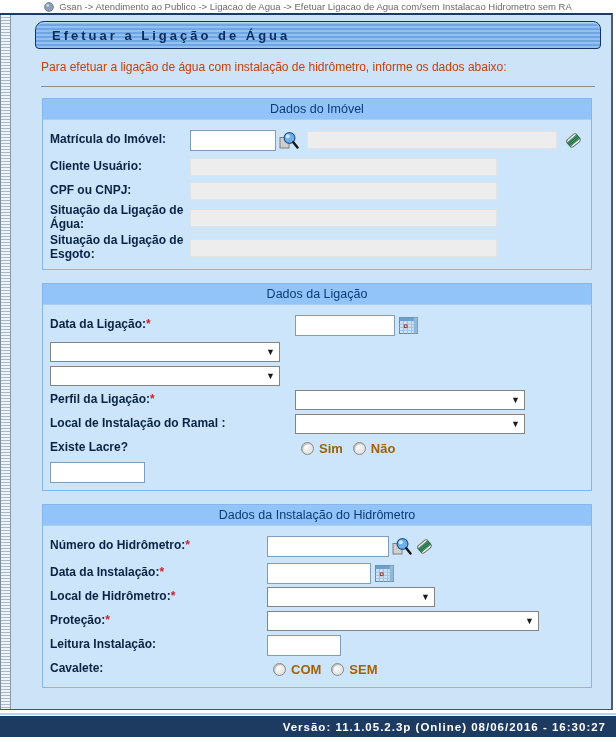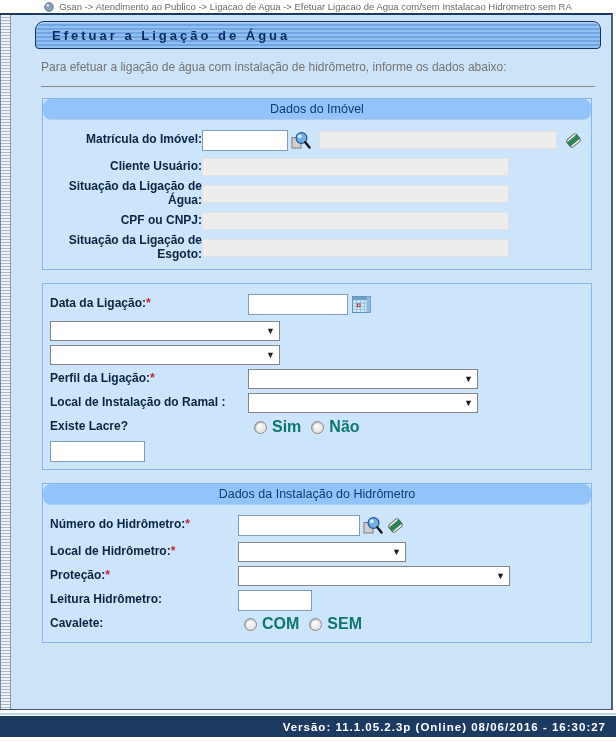--- a/index.html
+++ b/index.html
@@ -29,37 +29,37 @@
   .title-bar{
     height:26px;margin:3px 1px 11px 1px;
     border:1px solid #12335f;border-radius:9px 8px 4px 4px;
     background:repeating-linear-gradient(180deg,#93c0f1 0 2px,#6fa5e3 2px 4px);
     box-shadow:inset 0 1px 0 #bcd9f6;
     display:flex;align-items:center;
   }
   .title-bar .t{
     font-size:13px;font-weight:bold;color:#0a2c5c;letter-spacing:3px;padding-left:16px;
   }
-  .instruction{font-size:12px;color:#737373;margin:4px 4px 12px 7px;}
+  .instruction{font-size:12px;color:#c2410c;margin:4px 4px 12px 7px;}
   .rule{border:none;border-top:1px solid #8c8c8c;margin:0 7px 11px 7px;}
   
   .panel{
     margin:0 10px 13px 8px;border:1px solid #86b7ea;background:#cce5fb;
   }
   .panel-header{
     height:20px;line-height:20px;text-align:center;background:#93c4f9;
-    color:#0c3a75;font-size:12.5px;border-bottom:1px solid #aacdf2;border-radius:8px;
+    color:#0c3a75;font-size:12.5px;border-bottom:1px solid #aacdf2;
   }
   .panel-body{padding:5px 7px 6px 7px;}
   .row{display:flex;align-items:center;min-height:24px;}
   .row.tall{min-height:30px;}
   .lbl{font-size:12px;font-weight:bold;color:#0a2343;line-height:1.15;flex:0 0 auto;}
-  .p1 .lbl{width:152px;text-align:right;}
-  .p2 .lbl{width:198px;}
-  .p3 .lbl{width:188px;}
+  .p1 .lbl{width:140px;}
+  .p2 .lbl{width:245px;}
+  .p3 .lbl{width:217px;}
   .req{color:#cc2233;font-weight:bold;}
   input.txt{
     height:21px;box-sizing:border-box;border:1px solid #7f9db9;background:#ffffff;
     font-size:12px;padding:0 3px;font-family:"Liberation Sans",sans-serif;
   }
   .w86{width:86px;} .w100{width:100px;} .w104{width:104px;} .w122{width:122px;}
   .w95{width:95px;} .w74{width:74px;} .w114{width:114px;}
   .readonly{
     height:18px;box-sizing:border-box;background:#ededed;border:1px solid #e2e2e2;
   }
@@ -72,21 +72,21 @@
   .fakeselect .arrow{font-size:9px;color:#1a1a1a;line-height:1;}
   .sel230{width:230px;} .sel168{width:168px;} .sel272{width:272px;}
   .icon-btn{display:inline-flex;align-items:center;cursor:pointer;line-height:0;}
   .g2{margin-left:2px;} .g4{margin-left:4px;} .g6{margin-left:6px;} .g8{margin-left:8px;}
   .radio{
     width:11px;height:11px;border-radius:50%;flex:0 0 11px;
     background:radial-gradient(circle at 35% 30%,#ffffff,#d7d7d7);
     border:1px solid #8a8a8a;box-shadow:inset 1px 1px 1px rgba(0,0,0,0.25);
     cursor:pointer;
   }
-  .radio-lbl{font-size:16px;font-weight:bold;color:#0f766e;margin:0 10px 0 5px;}
+  .radio-lbl{font-size:13px;font-weight:bold;color:#a16207;margin:0 10px 0 5px;}
   
   .footer-gap1{height:3px;background:#ffffff;}
   .footer-strip{height:2px;background:#b9d4ec;}
   .footer-gap2{height:1px;background:#ffffff;}
   .footer{
     height:21px;background:#1d3a61;color:#ffffff;display:flex;align-items:center;
     justify-content:flex-end;padding-right:10px;font-size:11.5px;font-weight:bold;
     letter-spacing:1px;
   }
 </style>
@@ -140,39 +140,40 @@
               </g>
             </svg>
           </span>
         </div>
 
         <div class="row">
           <div class="lbl">Cliente Usuário:</div>
           <span class="readonly ro307"></span>
         </div>
 
+        <div class="row">
+          <div class="lbl">CPF ou CNPJ:</div>
+          <span class="readonly ro307"></span>
+        </div>
+
         <div class="row tall">
           <div class="lbl">Situação da Ligação de Água:</div>
           <span class="readonly ro307"></span>
         </div>
 
-        <div class="row">
-          <div class="lbl">CPF ou CNPJ:</div>
-          <span class="readonly ro307"></span>
-        </div>
-
         <div class="row tall">
           <div class="lbl">Situação da Ligação de Esgoto:</div>
           <span class="readonly ro307"></span>
         </div>
 
       </div>
     </div>
 
     <div class="panel p2">
+      <div class="panel-header">Dados da Ligação</div>
       <div class="panel-body">
 
         <div class="row tall">
           <div class="lbl"><span>Data da Ligação:</span><span class="req">*</span></div>
           <input class="txt w100" type="text" value="" style="">
           <span class="icon-btn g4">
             <svg width="19" height="17" viewBox="0 0 19 17">
               <rect x="0.5" y="0.5" width="18" height="16" fill="#cfe6f7" stroke="#5c89ad"></rect>
               <rect x="0.5" y="0.5" width="18" height="3.6" fill="#6f9fcb"></rect>
               <rect x="14.6" y="0.5" width="3.9" height="16" fill="#8fb9dd"></rect>
@@ -247,39 +248,52 @@
               <g transform="rotate(-40 10.5 10.5)">
                 <rect x="4.2" y="5.8" width="12.5" height="9.4" rx="2.6" fill="#ffffff" stroke="#6d6d6d"></rect>
                 <rect x="4.2" y="8" width="12.5" height="5" fill="#3e9a66" stroke="#2a6b46" stroke-width="0.6"></rect>
                 <line x1="4.2" y1="9.7" x2="16.7" y2="9.7" stroke="#215c3a" stroke-width="0.8"></line>
                 <line x1="4.2" y1="11.4" x2="16.7" y2="11.4" stroke="#215c3a" stroke-width="0.8"></line>
               </g>
             </svg>
           </span>
         </div>
 
+        <div class="row">
+          <div class="lbl"><span>Data da Instalação:</span><span class="req">*</span></div>
+          <input class="txt w104" type="text" value="" style="">
+          <span class="icon-btn g4">
+            <svg width="19" height="17" viewBox="0 0 19 17">
+              <rect x="0.5" y="0.5" width="18" height="16" fill="#cfe6f7" stroke="#5c89ad"></rect>
+              <rect x="0.5" y="0.5" width="18" height="3.6" fill="#6f9fcb"></rect>
+              <rect x="14.6" y="0.5" width="3.9" height="16" fill="#8fb9dd"></rect>
+              <path d="M4.5 4.1 V16.5 M8.5 4.1 V16.5 M12.5 4.1 V16.5 M0.5 7.2 H14.6 M0.5 10.3 H14.6 M0.5 13.4 H14.6" stroke="#9cc3e0" stroke-width="1" fill="none"></path>
+              <rect x="5.4" y="8" width="2.6" height="2.6" fill="#ffffff" stroke="#a03030"></rect>
+            </svg>
+          </span>
+        </div>
 
         <div class="row">
           <div class="lbl"><span>Local de Hidrômetro:</span><span class="req">*</span></div>
           <div class="fakeselect sel168">
             <span style="margin-right:auto;font-size:12px;"></span>
             <span class="arrow">▼</span>
           </div>
         </div>
 
         <div class="row">
           <div class="lbl"><span>Proteção:</span><span class="req">*</span></div>
           <div class="fakeselect sel272">
             <span style="margin-right:auto;font-size:12px;"></span>
             <span class="arrow">▼</span>
           </div>
         </div>
 
         <div class="row">
-          <div class="lbl">Leitura Hidrômetro:</div>
+          <div class="lbl">Leitura Instalação:</div>
           <input class="txt w74" type="text" value="" style="">
         </div>
 
 
         <div class="row">
           <div class="lbl">Cavalete:</div>
           <span class="radio g6"></span>
           <span class="radio-lbl">COM</span>
           <span class="radio"></span>
           <span class="radio-lbl">SEM</span>

